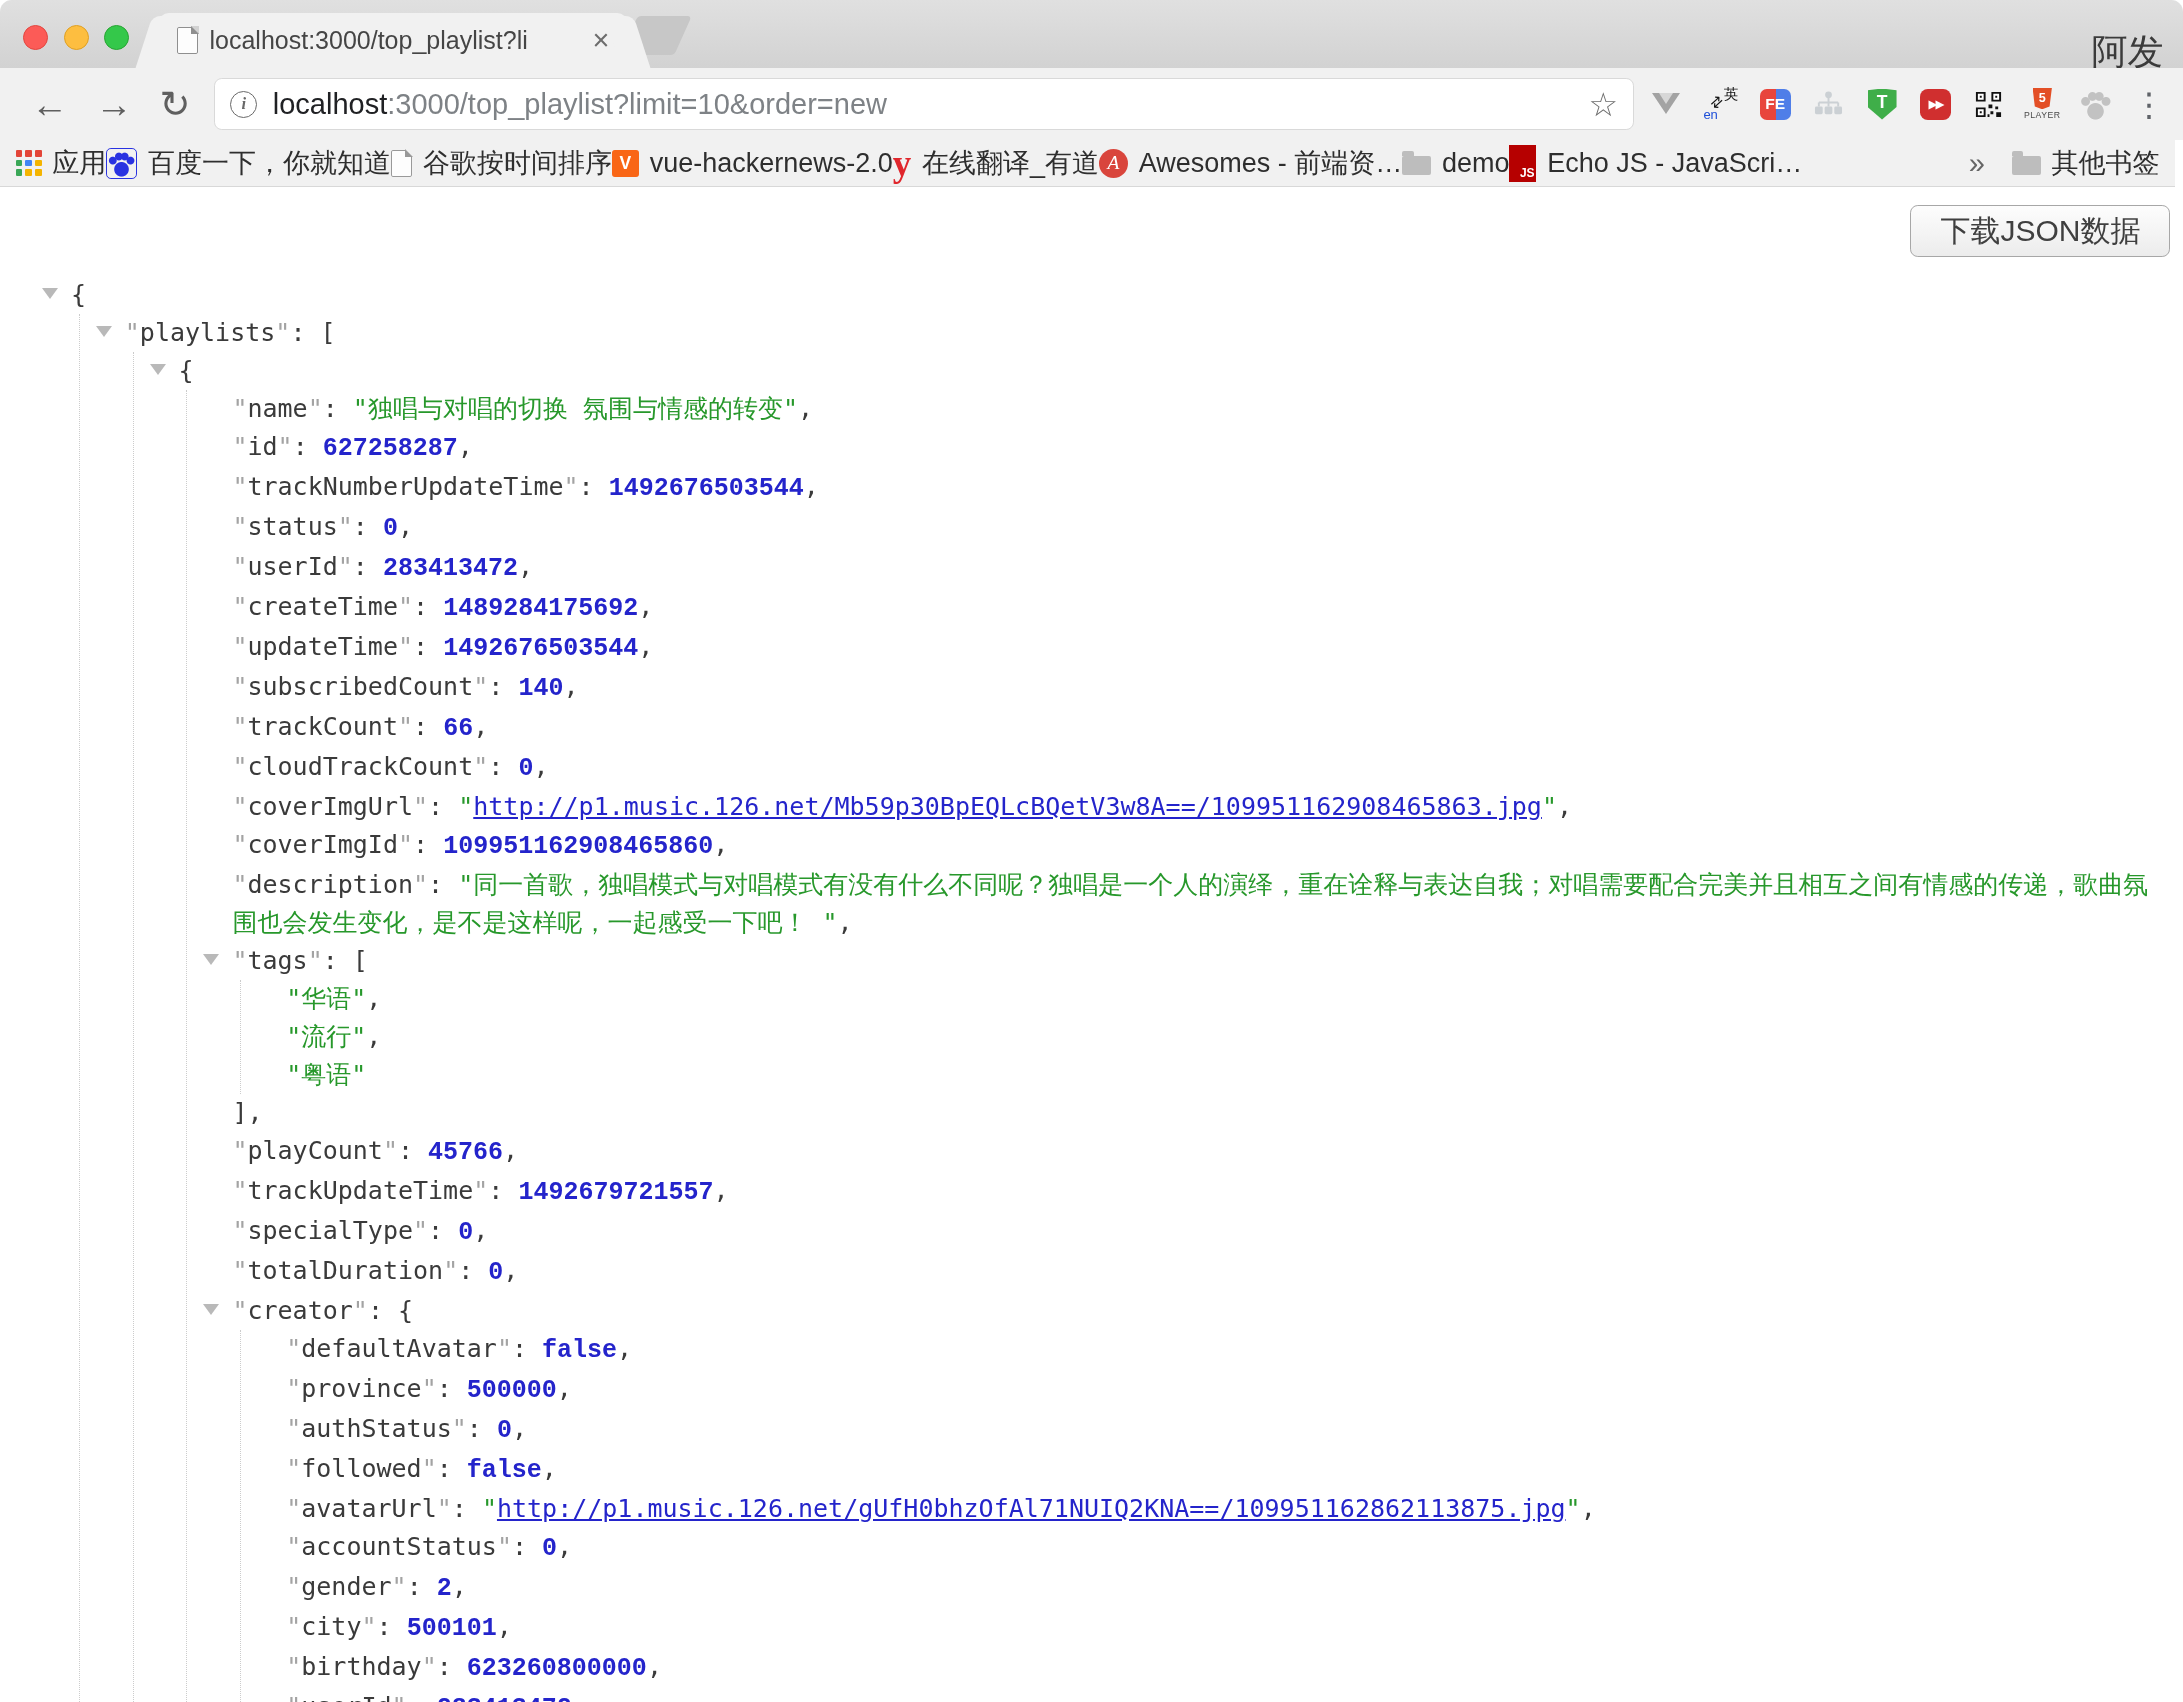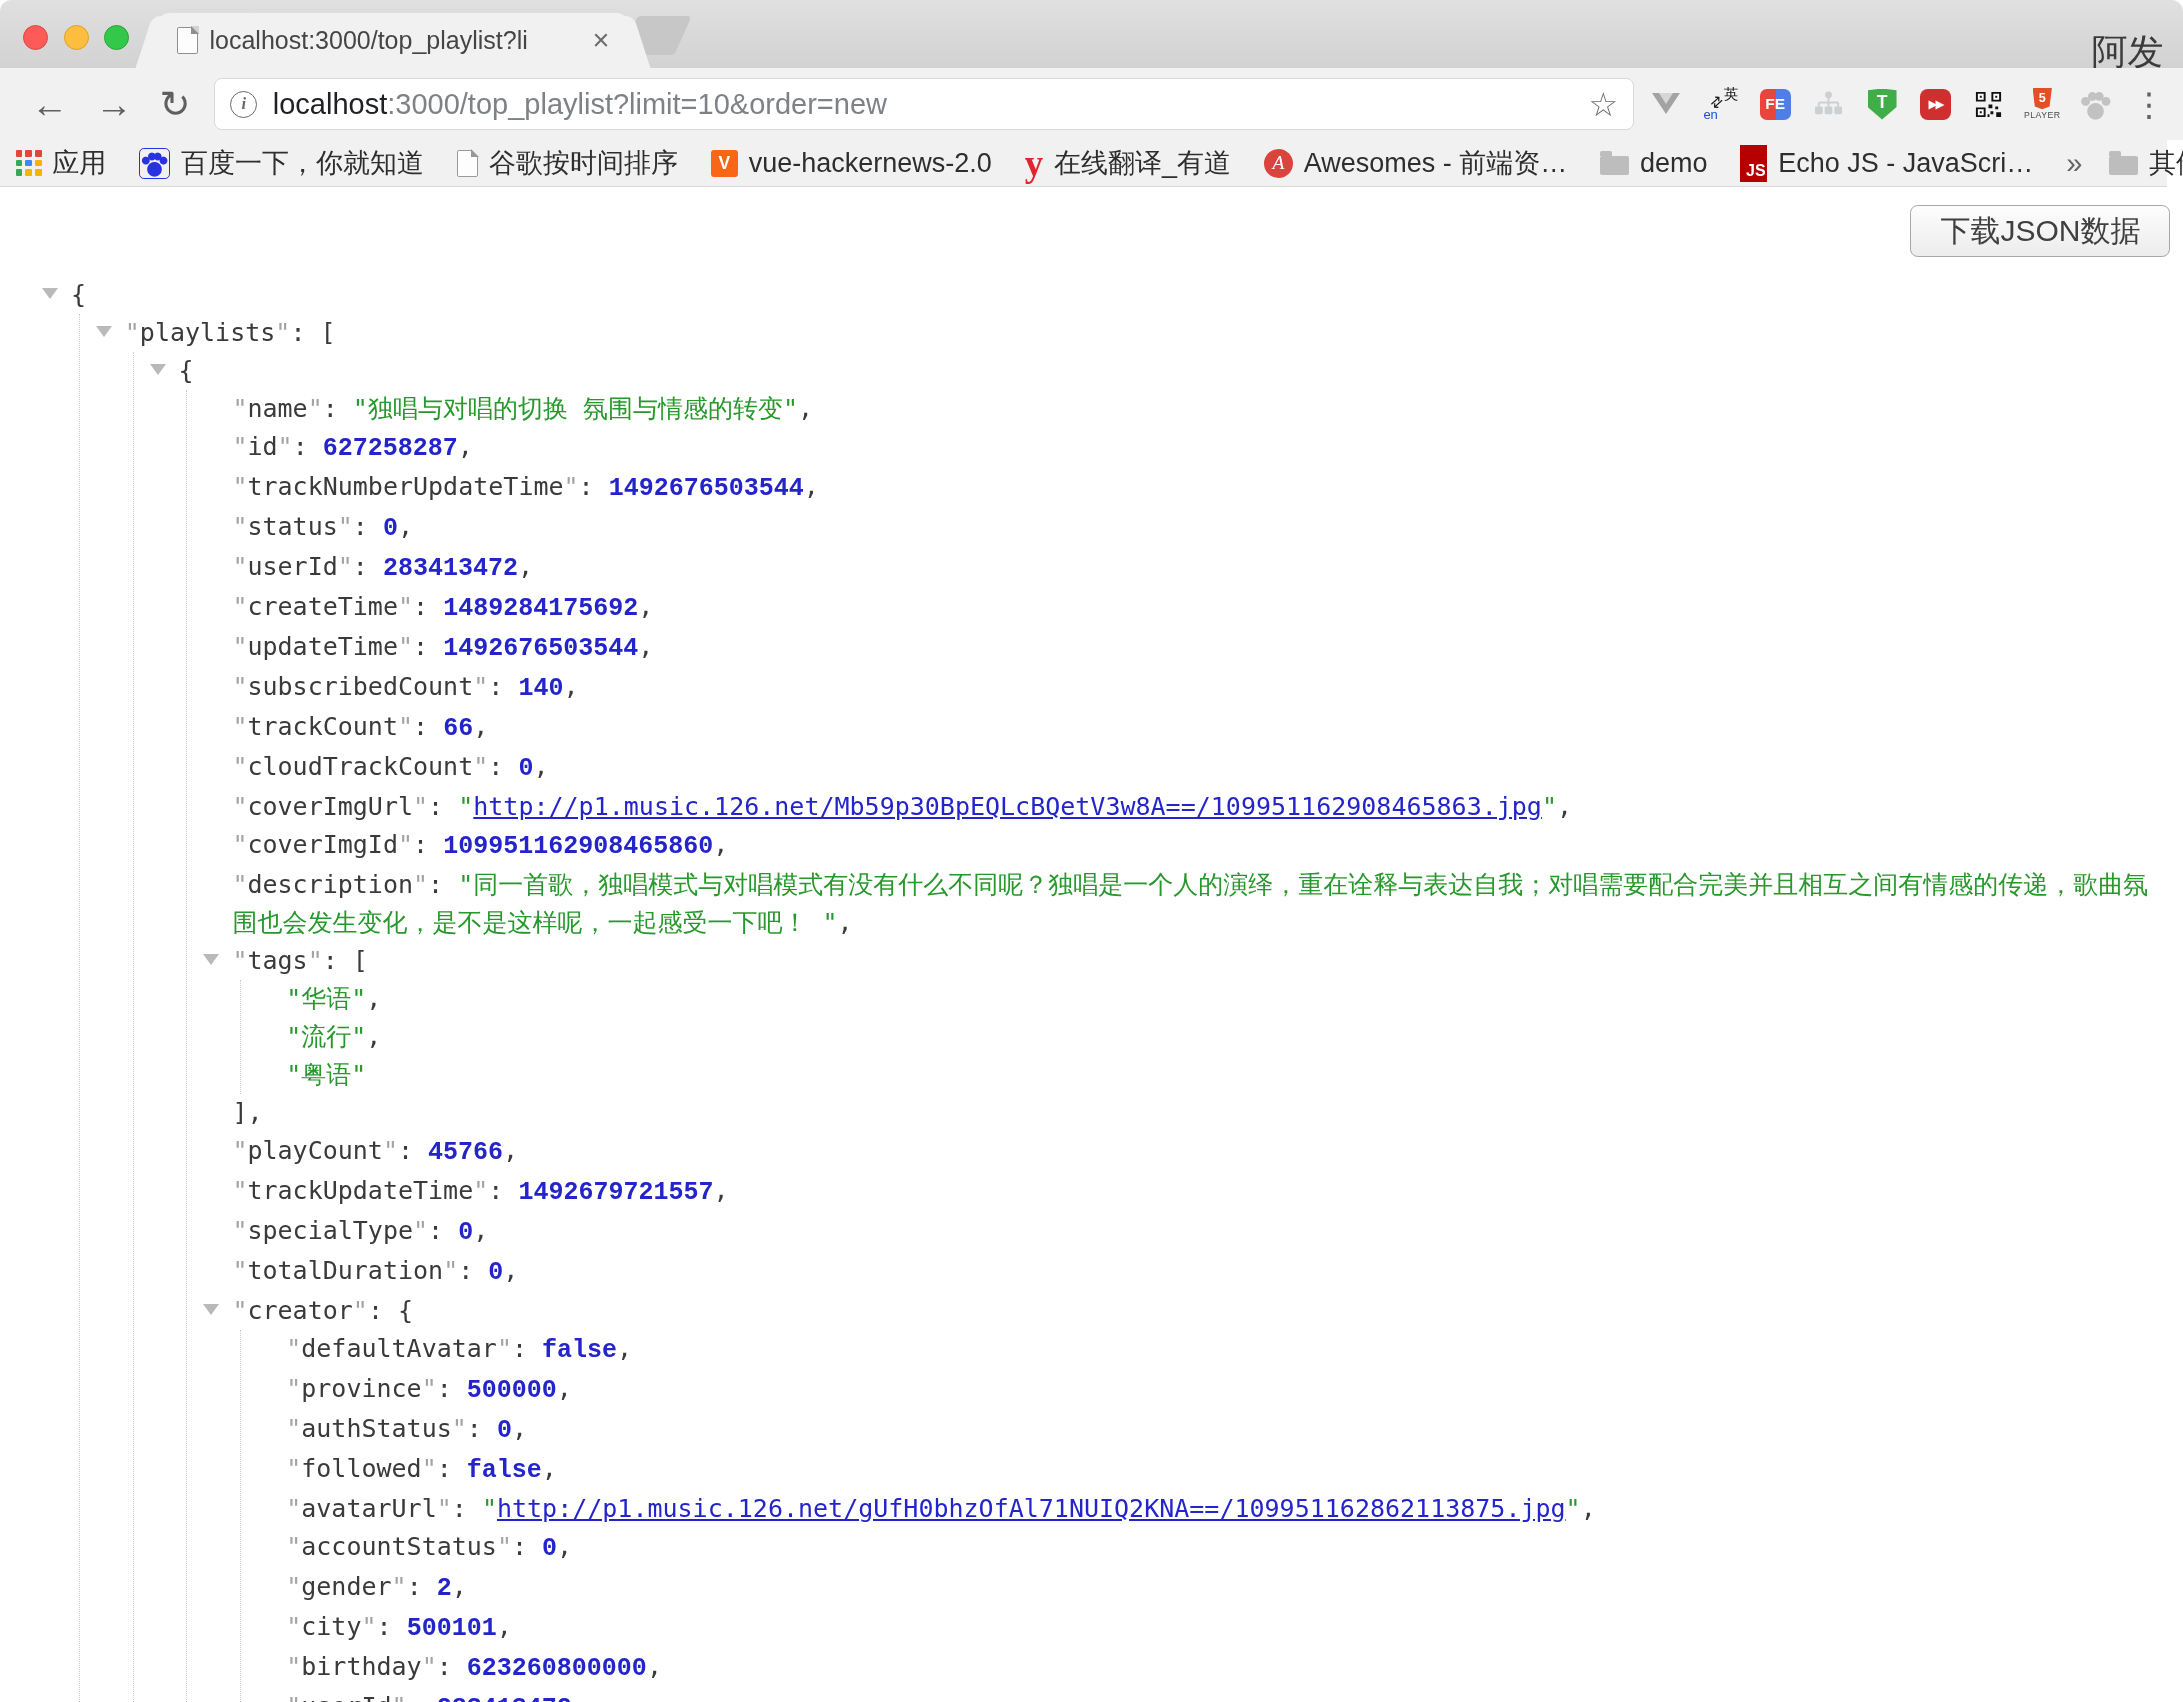--- a/index.html
+++ b/index.html
@@ -63,43 +63,43 @@
   .x-h5 .plbl{font-size:8.7px;color:#4a4a4a;letter-spacing:0.5px;}
   .x-paw{width:31px;height:31px;background:
       radial-gradient(circle at 50% 72%,#c2c2c2 7.8px,transparent 8.7px),
       radial-gradient(circle at 18% 40%,#c2c2c2 3.9px,transparent 4.9px),
       radial-gradient(circle at 40% 24%,#c2c2c2 3.9px,transparent 4.9px),
       radial-gradient(circle at 62% 24%,#c2c2c2 3.9px,transparent 4.9px),
       radial-gradient(circle at 84% 40%,#c2c2c2 3.9px,transparent 4.9px);}
   .x-more{font-size:33px;color:#5f6368;line-height:1;}
 
   
-  .bmbar{position:absolute;left:0;top:140px;right:16px;height:47px;background:#f1f1f1;
+  .bmbar{position:absolute;left:0;top:140px;right:8px;height:47px;background:#f1f1f1;
          border-bottom:1.9px solid #d8d8d8;display:flex;align-items:center;padding:0 15.5px;
-         box-sizing:border-box;gap:33px;font-size:27px;color:#2e2e2e;}
+         box-sizing:border-box;font-size:27px;color:#2e2e2e;}
   .bm{display:flex;align-items:center;gap:10.7px;flex:none;}
   .bm-right{margin-left:auto;display:flex;align-items:center;gap:27px;}
   .i-apps{width:26px;height:26px;display:grid;grid-template-columns:repeat(3,6.8px);grid-template-rows:repeat(3,6.8px);gap:2.9px;}
   .i-apps i{border-radius:1px;}
   .i-baidu{width:29px;height:29px;border:1.9px solid #2932e1;border-radius:4.9px;background:
       radial-gradient(circle at 50% 70%,#2932e1 6.8px,transparent 7.8px),
       radial-gradient(circle at 20% 40%,#2932e1 3.4px,transparent 4.4px),
       radial-gradient(circle at 41% 26%,#2932e1 3.4px,transparent 4.4px),
       radial-gradient(circle at 61% 26%,#2932e1 3.4px,transparent 4.4px),
       radial-gradient(circle at 81% 40%,#2932e1 3.4px,transparent 4.4px);}
   .i-page{width:19.4px;height:25px;background:#fdfdfd;border:1.9px solid #999;border-radius:1.9px;position:relative;}
   .i-page::after{content:"";position:absolute;right:-1.9px;top:-1.9px;border:4.9px solid #f1f1f1;border-left-color:#999;border-bottom-color:#999;}
   .i-vue{width:27px;height:27px;background:#f96616;border-radius:2.9px;color:#fff;font-weight:bold;
          font-size:17.5px;display:flex;align-items:center;justify-content:center;}
   .i-y{color:#e0262c;font-family:"Liberation Serif",serif;font-weight:bold;font-size:37px;line-height:27px;}
   .i-awe{width:29px;height:29px;border-radius:50%;background:#d9453c;color:#fff;font-style:italic;
          font-family:"Liberation Serif",serif;font-size:19.4px;display:flex;align-items:center;justify-content:center;}
   .i-folder{width:29px;height:19.4px;background:#bdbdbd;border-radius:1.9px;position:relative;margin-top:4.9px;}
   .i-folder::before{content:"";position:absolute;left:0;top:-4.9px;width:11.6px;height:4.9px;background:#bdbdbd;border-radius:1.9px 1.9px 0 0;}
-  .i-js{width:27px;height:37px;background:#b60000;color:#fff;font-weight:bold;font-size:16px;
+  .i-js{width:27px;height:37px;background:#b60000;color:#fff;font-weight:bold;font-size:12px;
         display:flex;align-items:flex-end;justify-content:flex-end;padding:1.9px;box-sizing:border-box;}
   .bm-chev{font-size:29px;color:#666;}
 
   
   .page{position:absolute;left:0;top:188px;right:0;bottom:0;background:#fff;}
   .controls{position:absolute;top:16.5px;right:12.6px;display:flex;gap:24px;z-index:5;}
   .btn{font-size:30px;color:#3f3f3f;height:52px;line-height:49px;padding:0 29px;
        background:linear-gradient(#fdfdfd,#ececec);border:1.9px solid #a7a7a7;border-radius:7.8px;
        box-sizing:border-box;}
   .seg{display:flex;border:1.9px solid #a7a7a7;border-radius:7.8px;overflow:hidden;}

